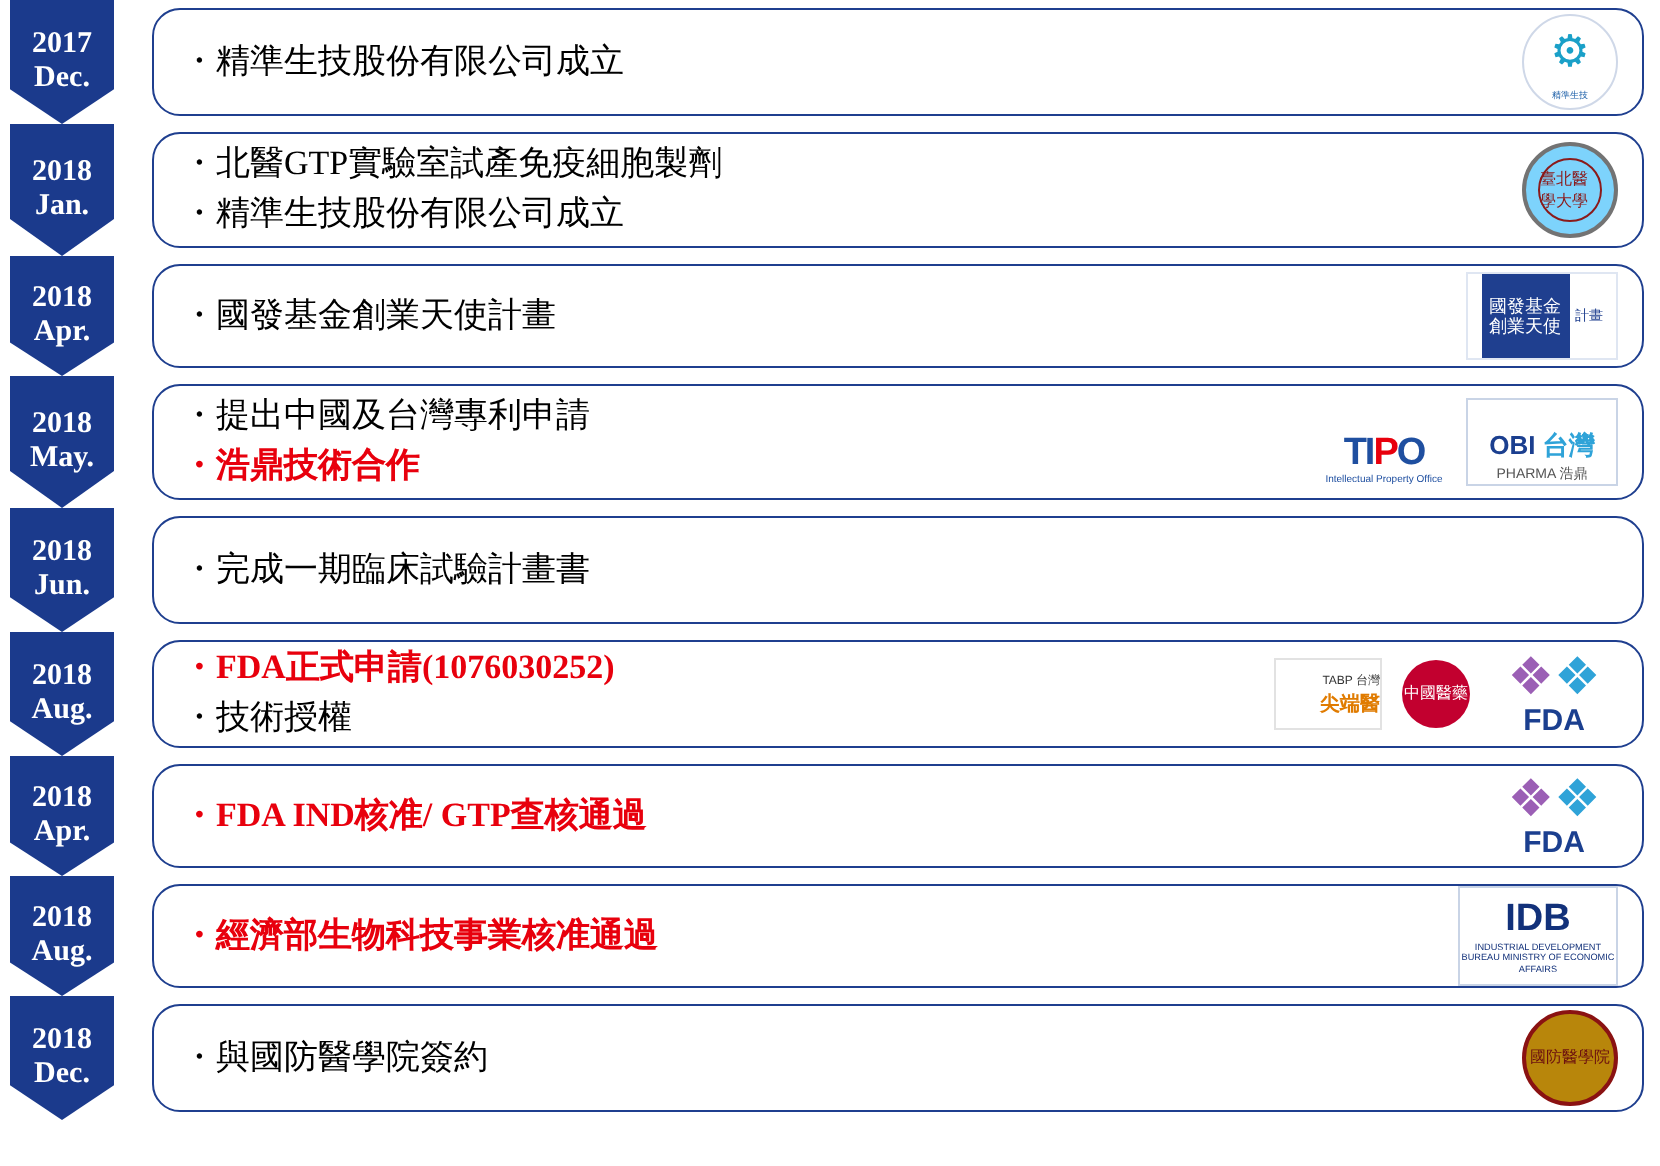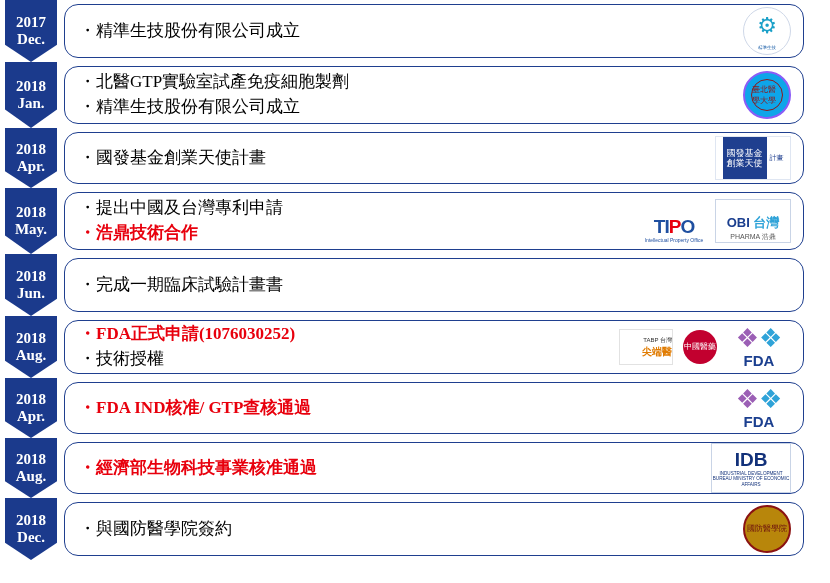--- a/index.html
+++ b/index.html
@@ -24,20 +24,21 @@
     left: 0;
     width: 830px;
     display: flex;
     align-items: stretch;
   }
   
   .date-col {
     position: relative;
     width: 62px;
     flex: 0 0 62px;
+    padding-left: 12px;
   }
   .chev {
     position: absolute;
     left: 5px;
     top: 0;
     width: 52px;
     height: 100%;
     background: #1b3a8c;
     display: flex;
     flex-direction: column;
@@ -48,21 +49,21 @@
     font-size: 15px;
     line-height: 1.12;
     clip-path: polygon(0 0, 100% 0, 100% 72%, 50% 100%, 0 72%);
     letter-spacing: 0px;
   }
   .chev .yr { font-size: 15px; }
   .chev .mo { font-size: 15px; }
   
   .content-box {
     flex: 1 1 auto;
-    margin: 4px 26px 4px 2px;
+    margin: 4px 8px 4px 2px;
     border: 1.6px solid #1f3f8f;
     border-radius: 14px;
     background: #ffffff;
     position: relative;
     display: flex;
     align-items: center;
     box-sizing: border-box;
   }
   .lines {
     padding-left: 14px;
@@ -106,21 +107,21 @@
     width: 26px; height: 26px;
     color: #1aa0c8; font-size: 22px; line-height: 22px;
     text-align: center;
   }
   .logo-jingzhun .cap {
     position: absolute; bottom: 4px; left: 0; right: 0;
     text-align: center; font-size: 4.5px; color: #1c5fa8;
   }
   .logo-tmu {
     width: 44px; height: 44px; border-radius: 50%;
-    border: 2px solid #8b5cf6; background: #0ea5e9;
+    border: 2px solid #737373; background: #7dd3fc;
     position: relative;
   }
   .logo-tmu .inner {
     position: absolute; left: 50%; top: 50%;
     transform: translate(-50%,-50%);
     width: 30px; height: 30px; border-radius: 50%;
     border: 1px solid #8b1a1a; color: #8b1a1a;
     font-size: 8px; display: flex; align-items: center; justify-content: center;
   }
   .logo-natdev {

